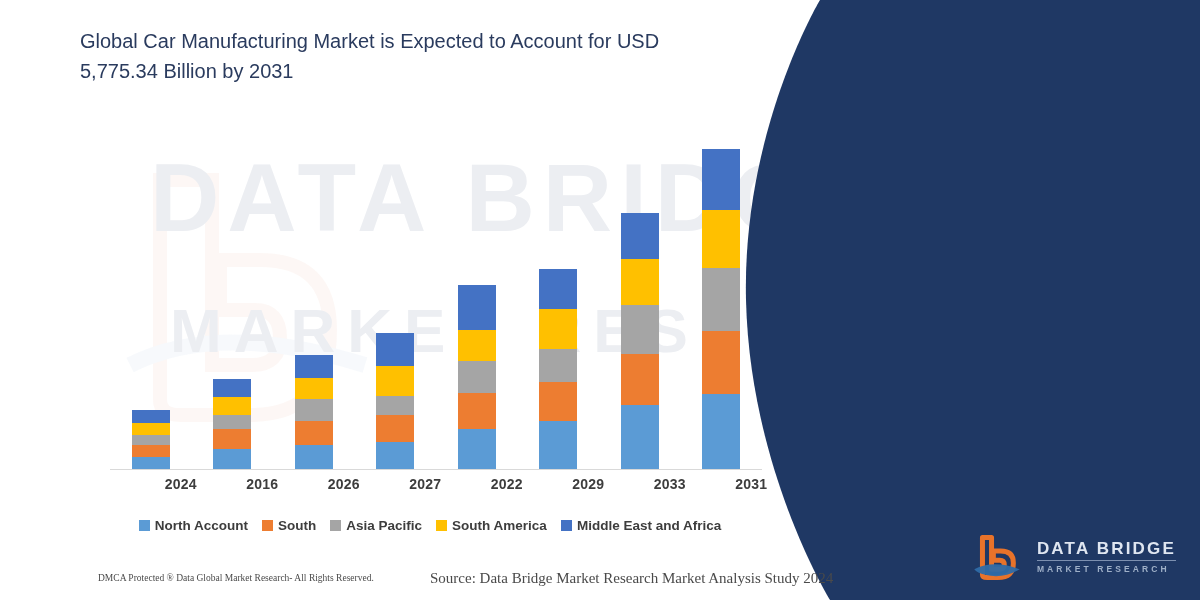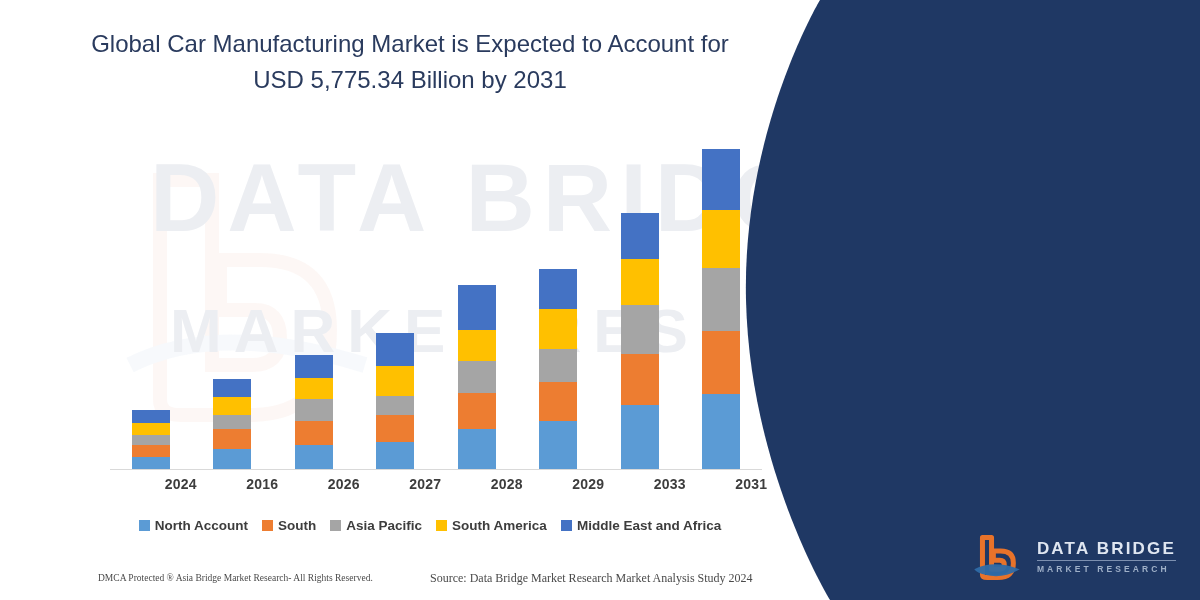--- a/index.html
+++ b/index.html
@@ -55,22 +55,22 @@
     border-bottom:1px solid #7d90b0;padding-bottom:3px;
   }
   .logo-txt .l2{
     color:#9fb0c8;font-size:8.5px;font-weight:700;letter-spacing:3.1px;
     padding-top:4px;
   }
 
   
   .chart-title{
     position:absolute;top:26px;left:80px;width:660px;
-    text-align:center;color:#2a3b5e;
-    font-size:24px;line-height:1.5;font-weight:400;
+    text-align:left;color:#2a3b5e;
+    font-size:20px;line-height:1.5;font-weight:400;
     z-index:4;
   }
 
   
   .wm{
     position:absolute;left:0;top:0;width:820px;height:600px;
     z-index:1;pointer-events:none;overflow:hidden;
   }
   .wm-text{
     position:absolute;left:150px;top:128px;width:820px;
@@ -126,21 +126,21 @@
   .footer{
     position:absolute;left:0;top:568px;width:800px;height:20px;z-index:4;
     display:flex;align-items:center;
   }
   .f-left{
     position:absolute;left:98px;color:#4a4a4a;
     font-family:"Liberation Serif", serif;font-size:9.5px;white-space:nowrap;
   }
   .f-right{
     position:absolute;left:430px;color:#4a4a4a;
-    font-family:"Liberation Serif", serif;font-size:12px;white-space:nowrap;
+    font-family:"Liberation Serif", serif;font-size:15px;white-space:nowrap;
   }
 </style>
 </head>
 <body>
 
 <div class="canvas">
 
   <div class="wm">
     <svg class="wm-b" viewBox="0 0 300 300">
       <path d="M60 30 L60 250 Q60 265 80 265 L150 265 Q230 265 230 180 Q230 110 160 110 L120 110 L120 160 L155 160 Q180 160 180 188 Q180 215 152 215 L112 215 L112 30 Z" fill="none" stroke="#fbeee9" stroke-width="14"></path>
@@ -212,21 +212,21 @@
         </div>
       </div>
     <div class="axis-line"></div>
   </div>
 
   <div class="xlabels" id="xlabels">
       <span>2024</span>
       <span>2016</span>
       <span>2026</span>
       <span>2027</span>
-      <span>2028</span>
+      <span>2022</span>
       <span>2029</span>
       <span>2033</span>
       <span>2031</span>
     </div>
 
   <div class="legend" id="legend">
       <div class="lg-item">
         <span class="lg-swatch" style="background: rgb(91, 155, 213);"></span>
         <span class="lg-label">North Account</span>
       </div>
@@ -242,21 +242,21 @@
         <span class="lg-swatch" style="background: rgb(255, 192, 0);"></span>
         <span class="lg-label">South America</span>
       </div>
       <div class="lg-item">
         <span class="lg-swatch" style="background: rgb(68, 114, 196);"></span>
         <span class="lg-label">Middle East and Africa</span>
       </div>
     </div>
 
   <div class="footer">
-    <div class="f-left">DMCA Protected ® Asia Bridge Market Research- All Rights Reserved.</div>
+    <div class="f-left">DMCA Protected ® Data Global Market Research- All Rights Reserved.</div>
     <div class="f-right">Source: Data Bridge Market Research  Market Analysis Study 2024</div>
   </div>
 
   <div class="right-panel"></div>
 
   <div class="panel-title">Global Car Manufacturing Market, By Regions, 2024 to 2031</div>
 
   <div class="hexes">
     <div class="hex hex-2031">
       <svg viewBox="0 0 86 76">

